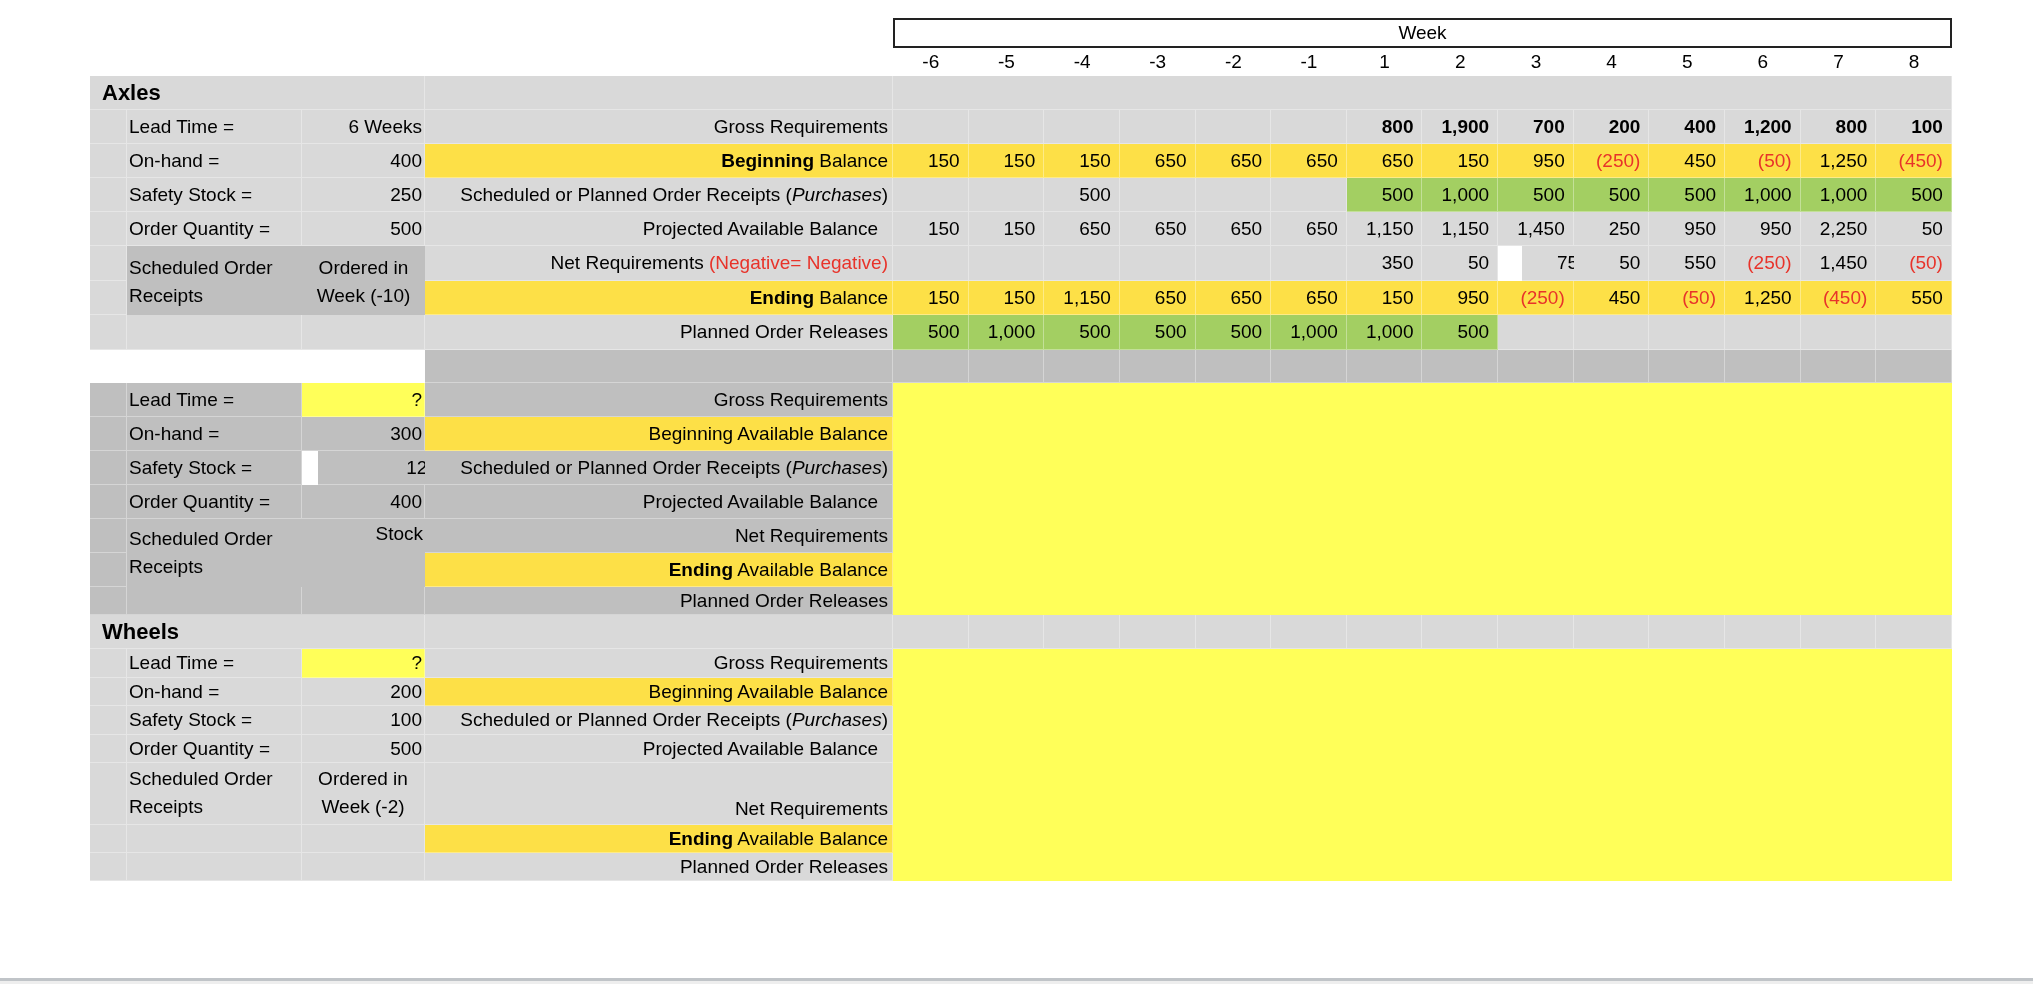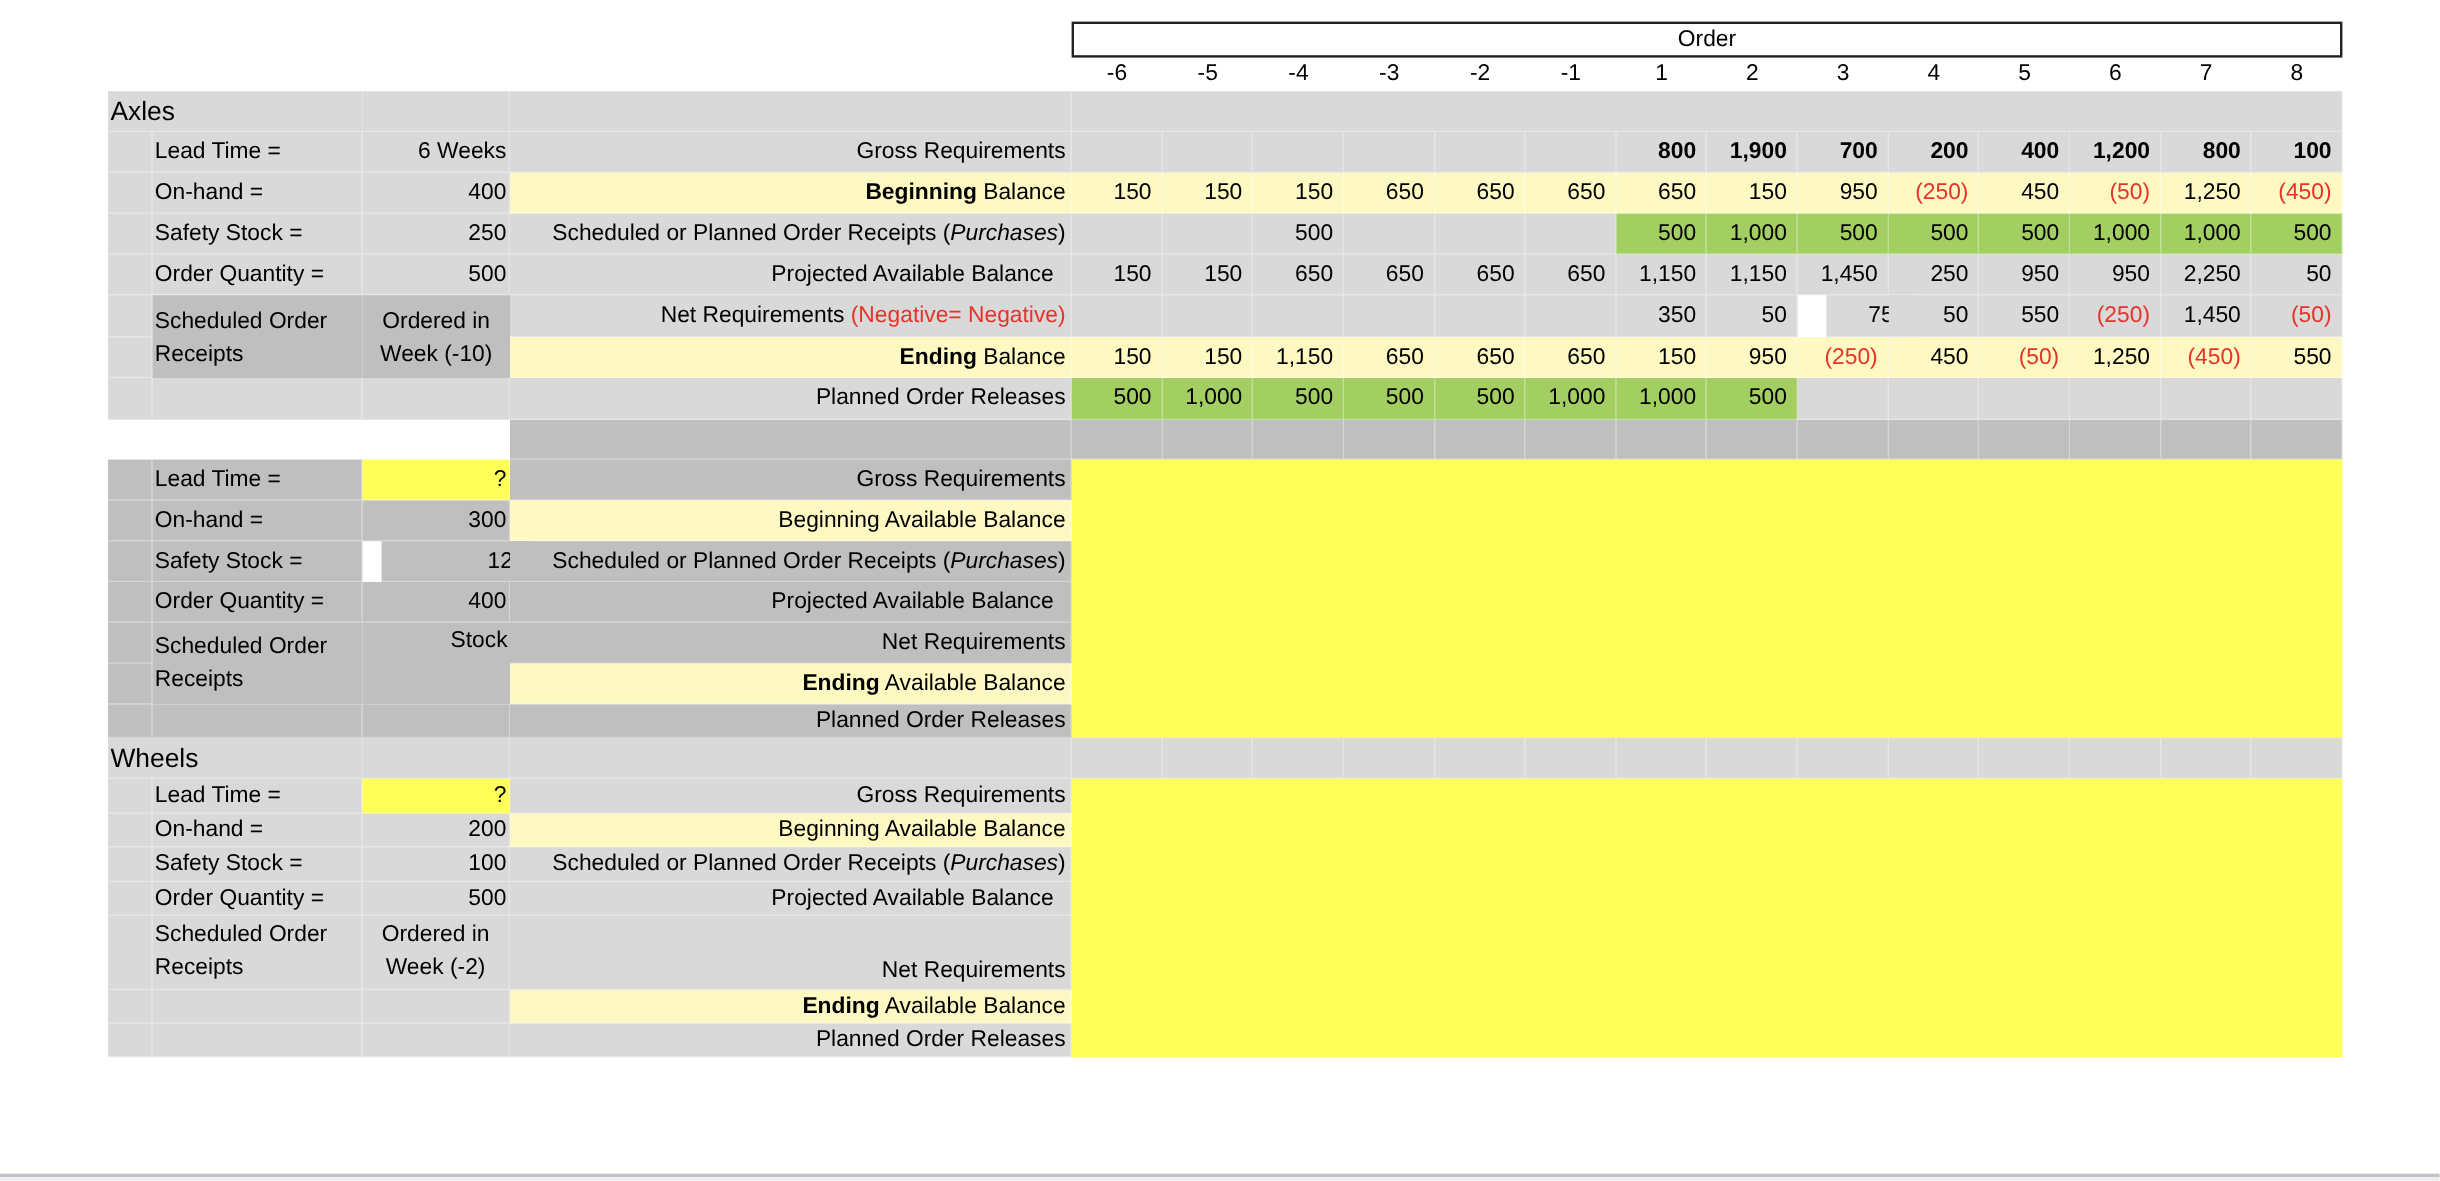--- a/index.html
+++ b/index.html
@@ -8,40 +8,40 @@
   .abs { position:absolute; box-sizing:border-box; }
   .week-box { left:893px; top:18px; width:1059px; height:30px; border:2px solid #222; background:#fff;
               text-align:center; line-height:26px; }
   .wk { top:48px; height:28px; line-height:28px; text-align:center; width:75.64px; }
   .sheet { position:absolute; left:90px; top:76px; width:1862px; }
   .row { position:absolute; left:0; width:1862px; }
   .cell { position:absolute; top:0; height:100%; box-sizing:border-box; white-space:nowrap;
           border-right:1px solid rgba(255,255,255,0.35); border-bottom:1px solid rgba(255,255,255,0.35); }
   .g1 { background:#d9d9d9; }
   .g2 { background:#bfbfbf; }
-  .wh { background:#fef9c3; }
+  .wh { background:#fde047; }
   .gr { background:#a3cf62; }
   .yl { background:#ffff59; }
-  .title { font-weight:normal; font-size:22px; padding-left:2px; display:flex; align-items:center; }
+  .title { font-weight:bold; font-size:22px; padding-left:12px; display:flex; align-items:center; }
   .lbl { padding-left:2px; display:flex; align-items:center; }
   .val { text-align:right; padding-right:2px; display:flex; align-items:center; justify-content:flex-end; }
   .rlab { text-align:right; padding-right:4px; display:flex; align-items:center; justify-content:flex-end; }
   .num { text-align:right; padding-right:8px; display:flex; align-items:center; justify-content:flex-end; }
   .bold { font-weight:bold; }
   .neg { color:#e8332a; }
   .red { color:#e8332a; }
   .wrap { white-space:normal; line-height:28px; }
   .bottom-bar { left:0; top:978px; width:2033px; height:3px; background:#c0c4c8; }
   .bottom-bg { left:0; top:981px; width:2033px; height:3px; background:#eeeeee; }
 </style>
 </head>
 <body>
 
 <div class="abs week-box">
-  <span>Order</span>
+  <span>Week</span>
 </div>
 <div id="week-labels">
     <div class="abs wk" style="left: 893px;">-6</div>
     <div class="abs wk" style="left: 968.64px;">-5</div>
     <div class="abs wk" style="left: 1044.28px;">-4</div>
     <div class="abs wk" style="left: 1119.92px;">-3</div>
     <div class="abs wk" style="left: 1195.56px;">-2</div>
     <div class="abs wk" style="left: 1271.2px;">-1</div>
     <div class="abs wk" style="left: 1346.84px;">1</div>
     <div class="abs wk" style="left: 1422.48px;">2</div>

